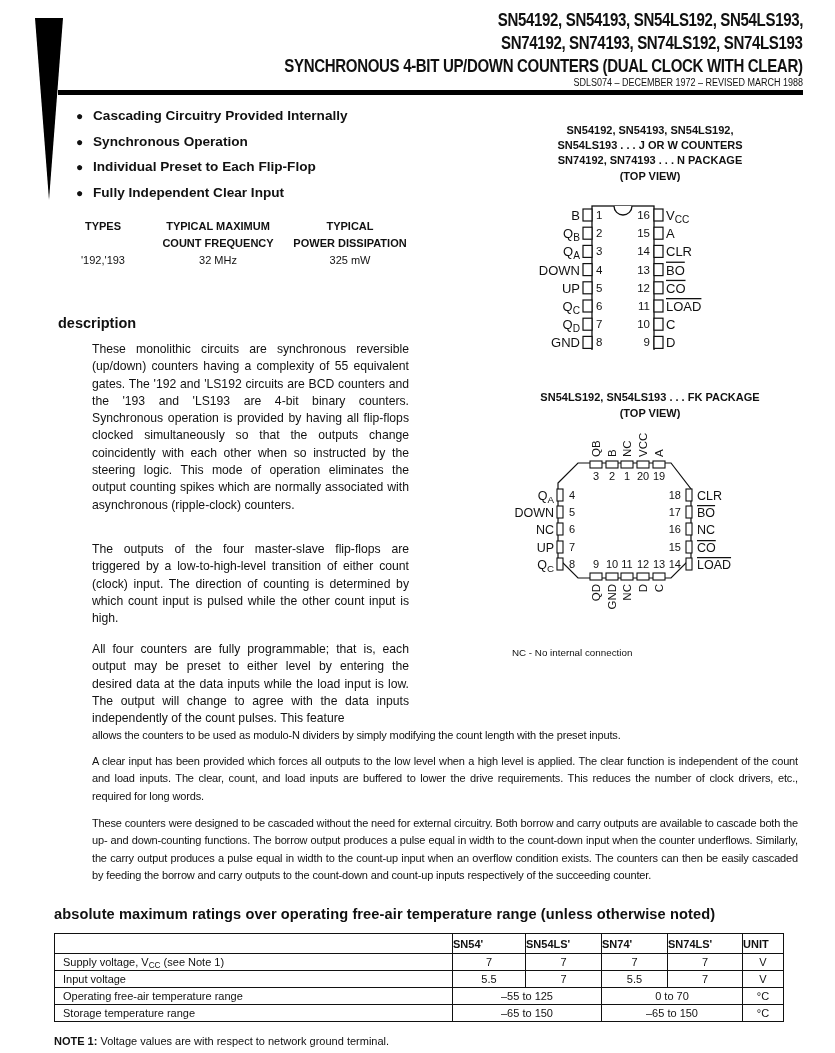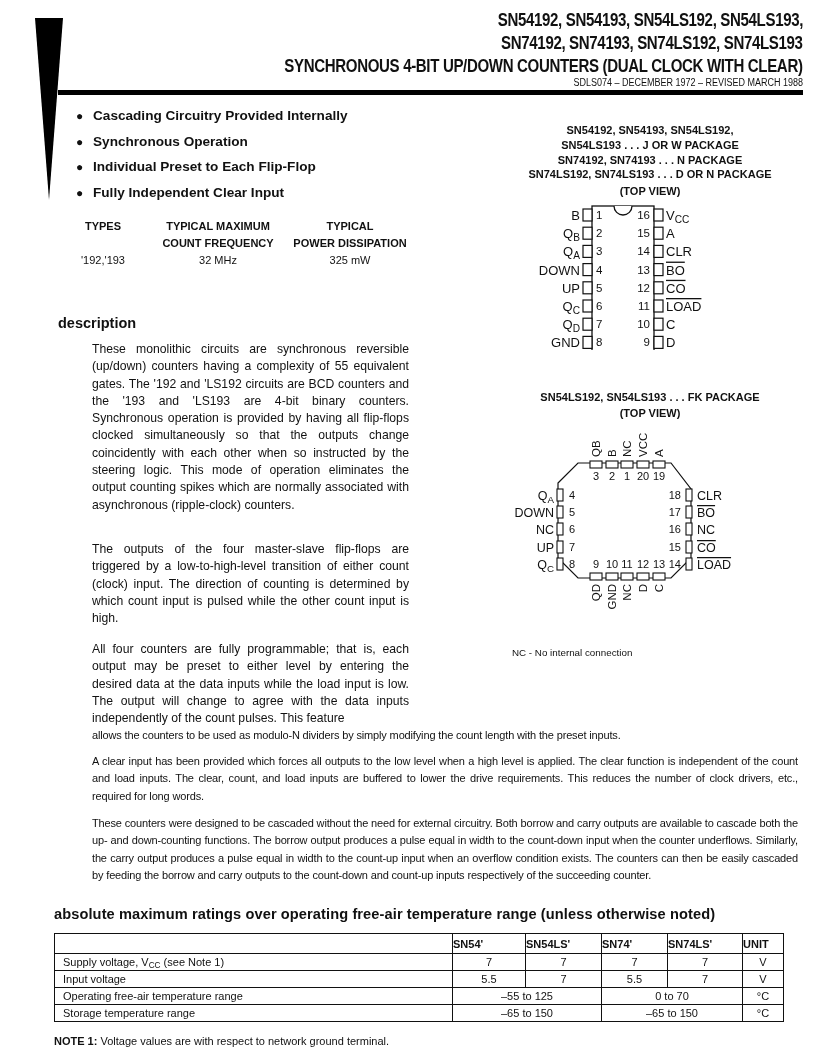--- a/index.html
+++ b/index.html
@@ -108,23 +108,22 @@
 <div class="section-h">description</div>
 <div class="para-narrow p1">These monolithic circuits are synchronous reversible (up/down) counters having a complexity of 55 equivalent gates. The '192 and 'LS192 circuits are BCD counters and the '193 and 'LS193 are 4-bit binary counters. Synchronous operation is provided by having all flip-flops clocked simultaneously so that the outputs change coincidently with each other when so instructed by the steering logic. This mode of operation eliminates the output counting spikes which are normally associated with asynchronous (ripple-clock) counters.</div>
 <div class="para-narrow p2">The outputs of the four master-slave flip-flops are triggered by a low-to-high-level transition of either count (clock) input. The direction of counting is determined by which count input is pulsed while the other count input is high.</div>
 <div class="para-narrow p3">All four counters are fully programmable; that is, each output may be preset to either level by entering the desired data at the data inputs while the load input is low. The output will change to agree with the data inputs independently of the count pulses. This feature</div>
 <div class="para-wide p3b">allows the counters to be used as modulo-N dividers by simply modifying the count length with the preset inputs.</div>
 <div class="para-wide p4">A clear input has been provided which forces all outputs to the low level when a high level is applied. The clear function is independent of the count and load inputs. The clear, count, and load inputs are buffered to lower the drive requirements. This reduces the number of clock drivers, etc., required for long words.</div>
 <div class="para-wide p5">These counters were designed to be cascaded without the need for external circuitry. Both borrow and carry outputs are available to cascade both the up- and down-counting functions. The borrow output produces a pulse equal in width to the count-down input when the counter underflows. Similarly, the carry output produces a pulse equal in width to the count-up input when an overflow condition exists. The counters can then be easily cascaded by feeding the borrow and carry outputs to the count-down and count-up inputs respectively of the succeeding counter.</div>
 
 <div class="pkg-cap cap1">
   <div>SN54192, SN54193, SN54LS192,</div>
-  <div>SN54LS193 . . . J OR W PACKAGE</div>
+  <div>SN54LS193 . . . J OR W COUNTERS</div>
   <div>SN74192, SN74193 . . . N PACKAGE</div>
-  <div>SN74LS192, SN74LS193 . . . D OR N PACKAGE</div>
   <div style="margin-top:2px">(TOP VIEW)</div>
 </div>
 
 <svg class="dip" id="dip-svg" width="190" height="150">
     <rect x="62" y="6" width="62" height="147.6" fill="none" stroke="#111" stroke-width="1.3"></rect>
     <path d="M 84 6 A 9 9 0 0 0 102 6" fill="#fff" stroke="#111" stroke-width="1.3"></path>
     <rect x="53" y="9" width="9" height="12" fill="#fff" stroke="#111" stroke-width="1.2"></rect>
     <text x="66" y="19" font-size="11.5">1</text>
     <text x="50" y="20" text-anchor="end" font-size="13"><tspan>B</tspan></text>
     <rect x="53" y="27.200000000000003" width="9" height="12" fill="#fff" stroke="#111" stroke-width="1.2"></rect>

